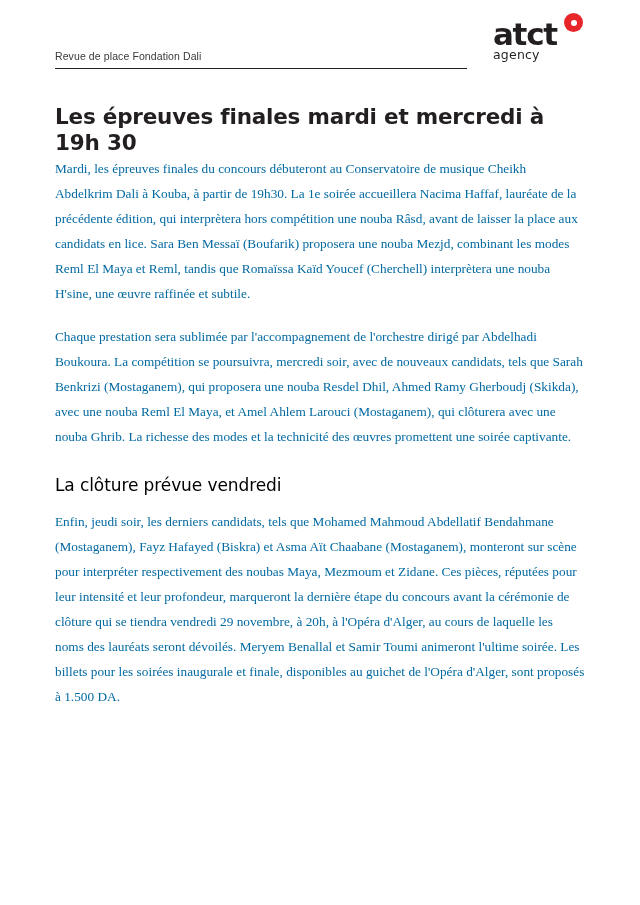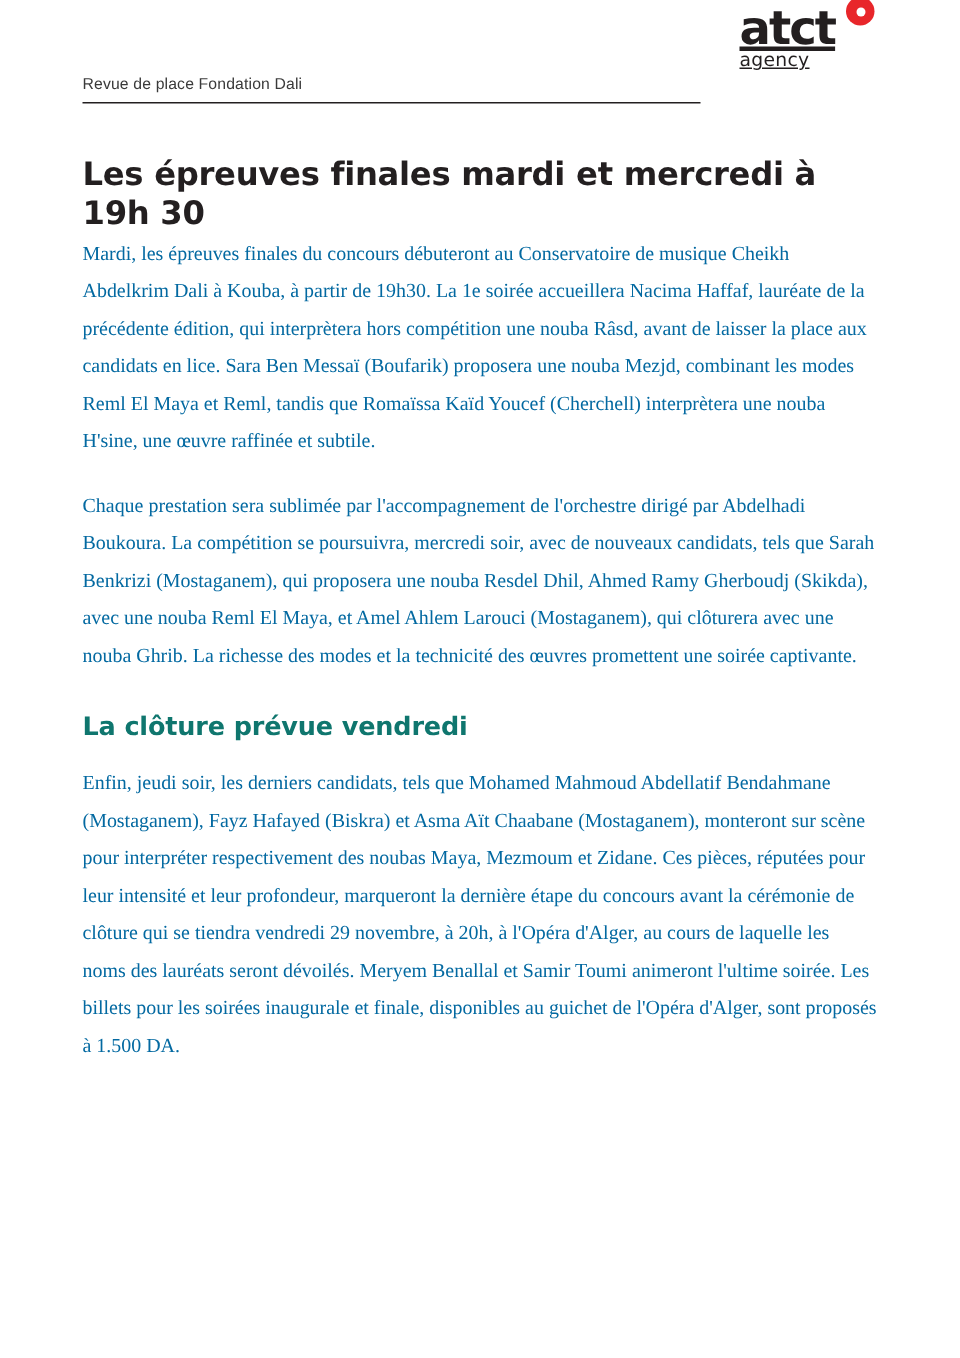--- a/index.html
+++ b/index.html
@@ -41,24 +41,23 @@
     left: 0;
     top: 68px;
     width: 412px;
     height: 1px;
     background: #231f20;
   }
 
   .agency-logo {
     position: absolute;
     right: 0;
-    top: 4px;
+    top: 19px;
     width: 92px;
     text-align: left;
-    text-decoration: underline;
   }
   .agency-dot-wrap {
     position: absolute;
     right: 1px;
     top: -6px;
     width: 20px;
     height: 20px;
   }
   .agency-dot-outer {
     position: absolute;
@@ -135,22 +134,22 @@
     font-size: 21.5px;
     font-weight: bold;
     color: #231f20;
     margin: 0 0 0 0;
     letter-spacing: -0.2px;
     line-height: 26px;
   }
   h2.subhead {
     font-family: "DejaVu Sans", sans-serif;
     font-size: 17px;
-    font-weight: bold;
-    color: #0f766e;
+    font-weight: normal;
+    color: #000000;
     margin: 26px 0 14px 0;
     letter-spacing: -0.1px;
   }
   p.body {
     font-family: "Liberation Serif", serif;
     font-size: 13.3px;
     line-height: 25px;
     color: #0369a1;
     margin: 0 0 18px 0;
     text-align: left;

